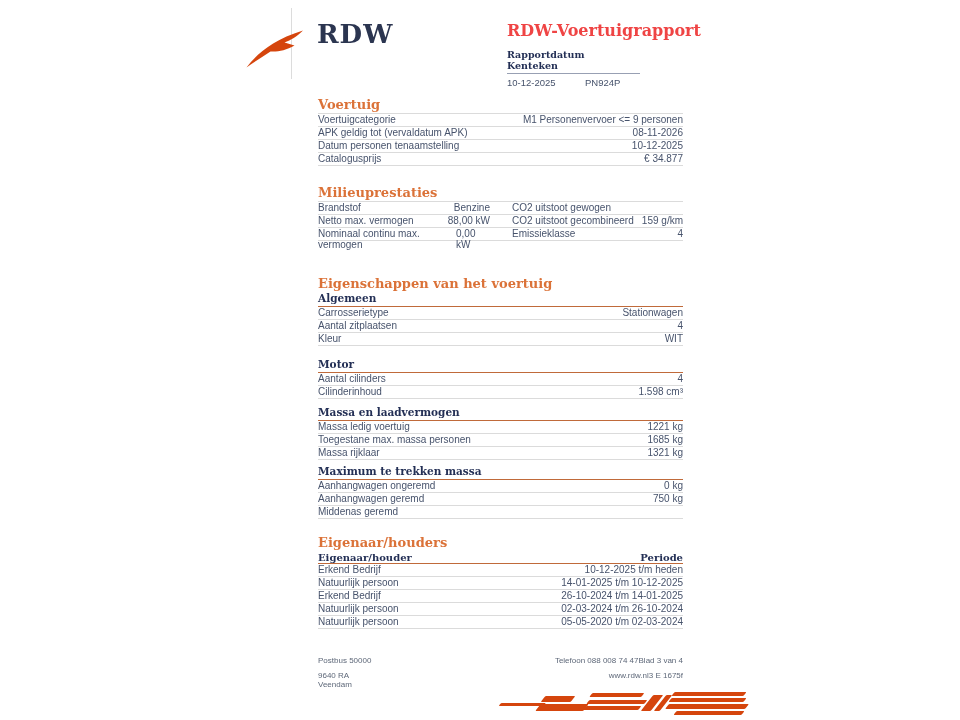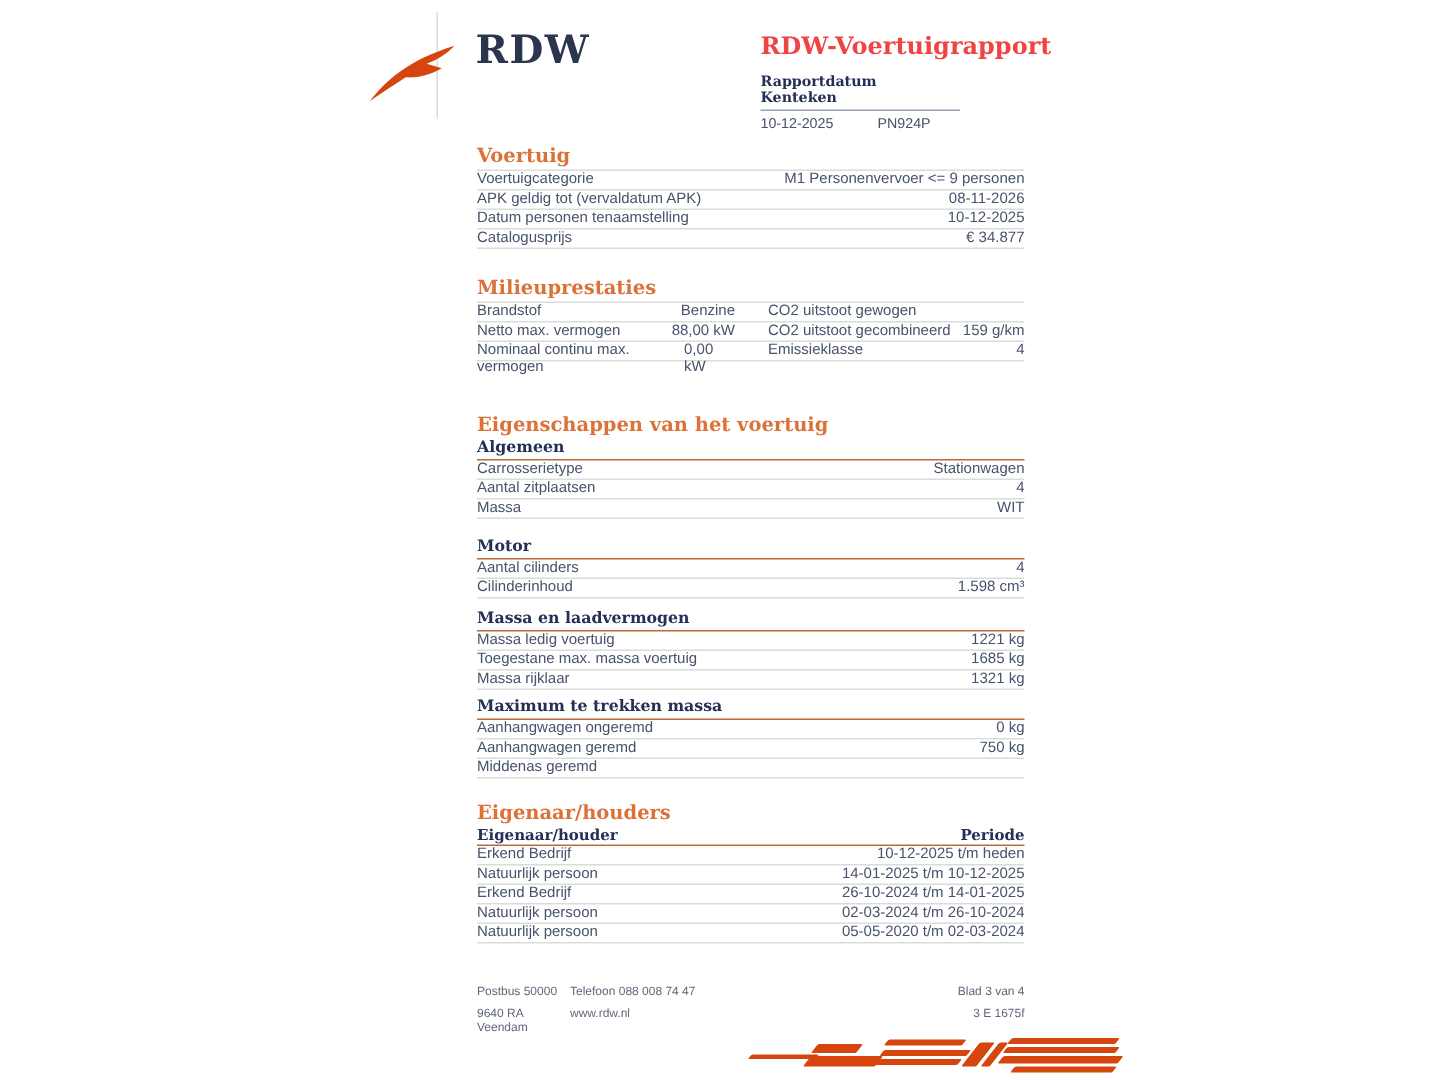--- a/index.html
+++ b/index.html
@@ -45,21 +45,21 @@
   .m-eigenaars     { margin-top:18px; }
 
   .owner-head { display:flex; justify-content:space-between; align-items:center; height:13px;
                 border-bottom:1px solid #C06A3A; font-family:"DejaVu Serif", serif;
                 font-weight:bold; font-size:10px; color:#232F55;gap:48px; }
 
   
   .footer { position:absolute; left:318px; top:656px; width:365px; font-size:8px; color:#5E6879; }
   .f-row { display:flex; margin-bottom:6px; }
   .f-col1 { width:62px; }
-  .f-col2 { flex:1; }
+  .f-col2 { flex:1;text-align:right; }
   .f-right { text-align:right; }
 
   .deco { position:absolute; left:505px; top:690px; width:245px; height:30px; }
   .deco i { position:absolute; display:block; background:#D5450D; transform:skewX(-38deg); border-radius:1px; }
   .b1  { left:-5px;  top:13px; width:45px; height:2.5px; }
   .b2  { left:38px;  top:6px;  width:30px; height:6px; }
   .b3  { left:33px;  top:14px; width:48px; height:7px; }
   .b4  { left:86px;  top:3px;  width:52px; height:3.5px; }
   .b5  { left:83px;  top:9.5px;width:58px; height:3.5px; }
   .b6  { left:80px;  top:16px; width:55px; height:3.5px; }
@@ -157,21 +157,21 @@
     <div class="tbl no-top">
       <div class="row">
         <span>Carrosserietype</span>
         <span>Stationwagen</span>
       </div>
       <div class="row">
         <span>Aantal zitplaatsen</span>
         <span>4</span>
       </div>
       <div class="row">
-        <span>Massa</span>
+        <span>Kleur</span>
         <span>WIT</span>
       </div>
     </div>
 
     <div class="sub-title m-motor">Motor</div>
     <div class="tbl no-top">
       <div class="row">
         <span>Aantal cilinders</span>
         <span>4</span>
       </div>
@@ -181,21 +181,21 @@
       </div>
     </div>
 
     <div class="sub-title m-massa">Massa en laadvermogen</div>
     <div class="tbl no-top">
       <div class="row">
         <span>Massa ledig voertuig</span>
         <span>1221 kg</span>
       </div>
       <div class="row">
-        <span>Toegestane max. massa voertuig</span>
+        <span>Toegestane max. massa personen</span>
         <span>1685 kg</span>
       </div>
       <div class="row">
         <span>Massa rijklaar</span>
         <span>1321 kg</span>
       </div>
     </div>
 
     <div class="sub-title m-trekken">Maximum te trekken massa</div>
     <div class="tbl no-top">

